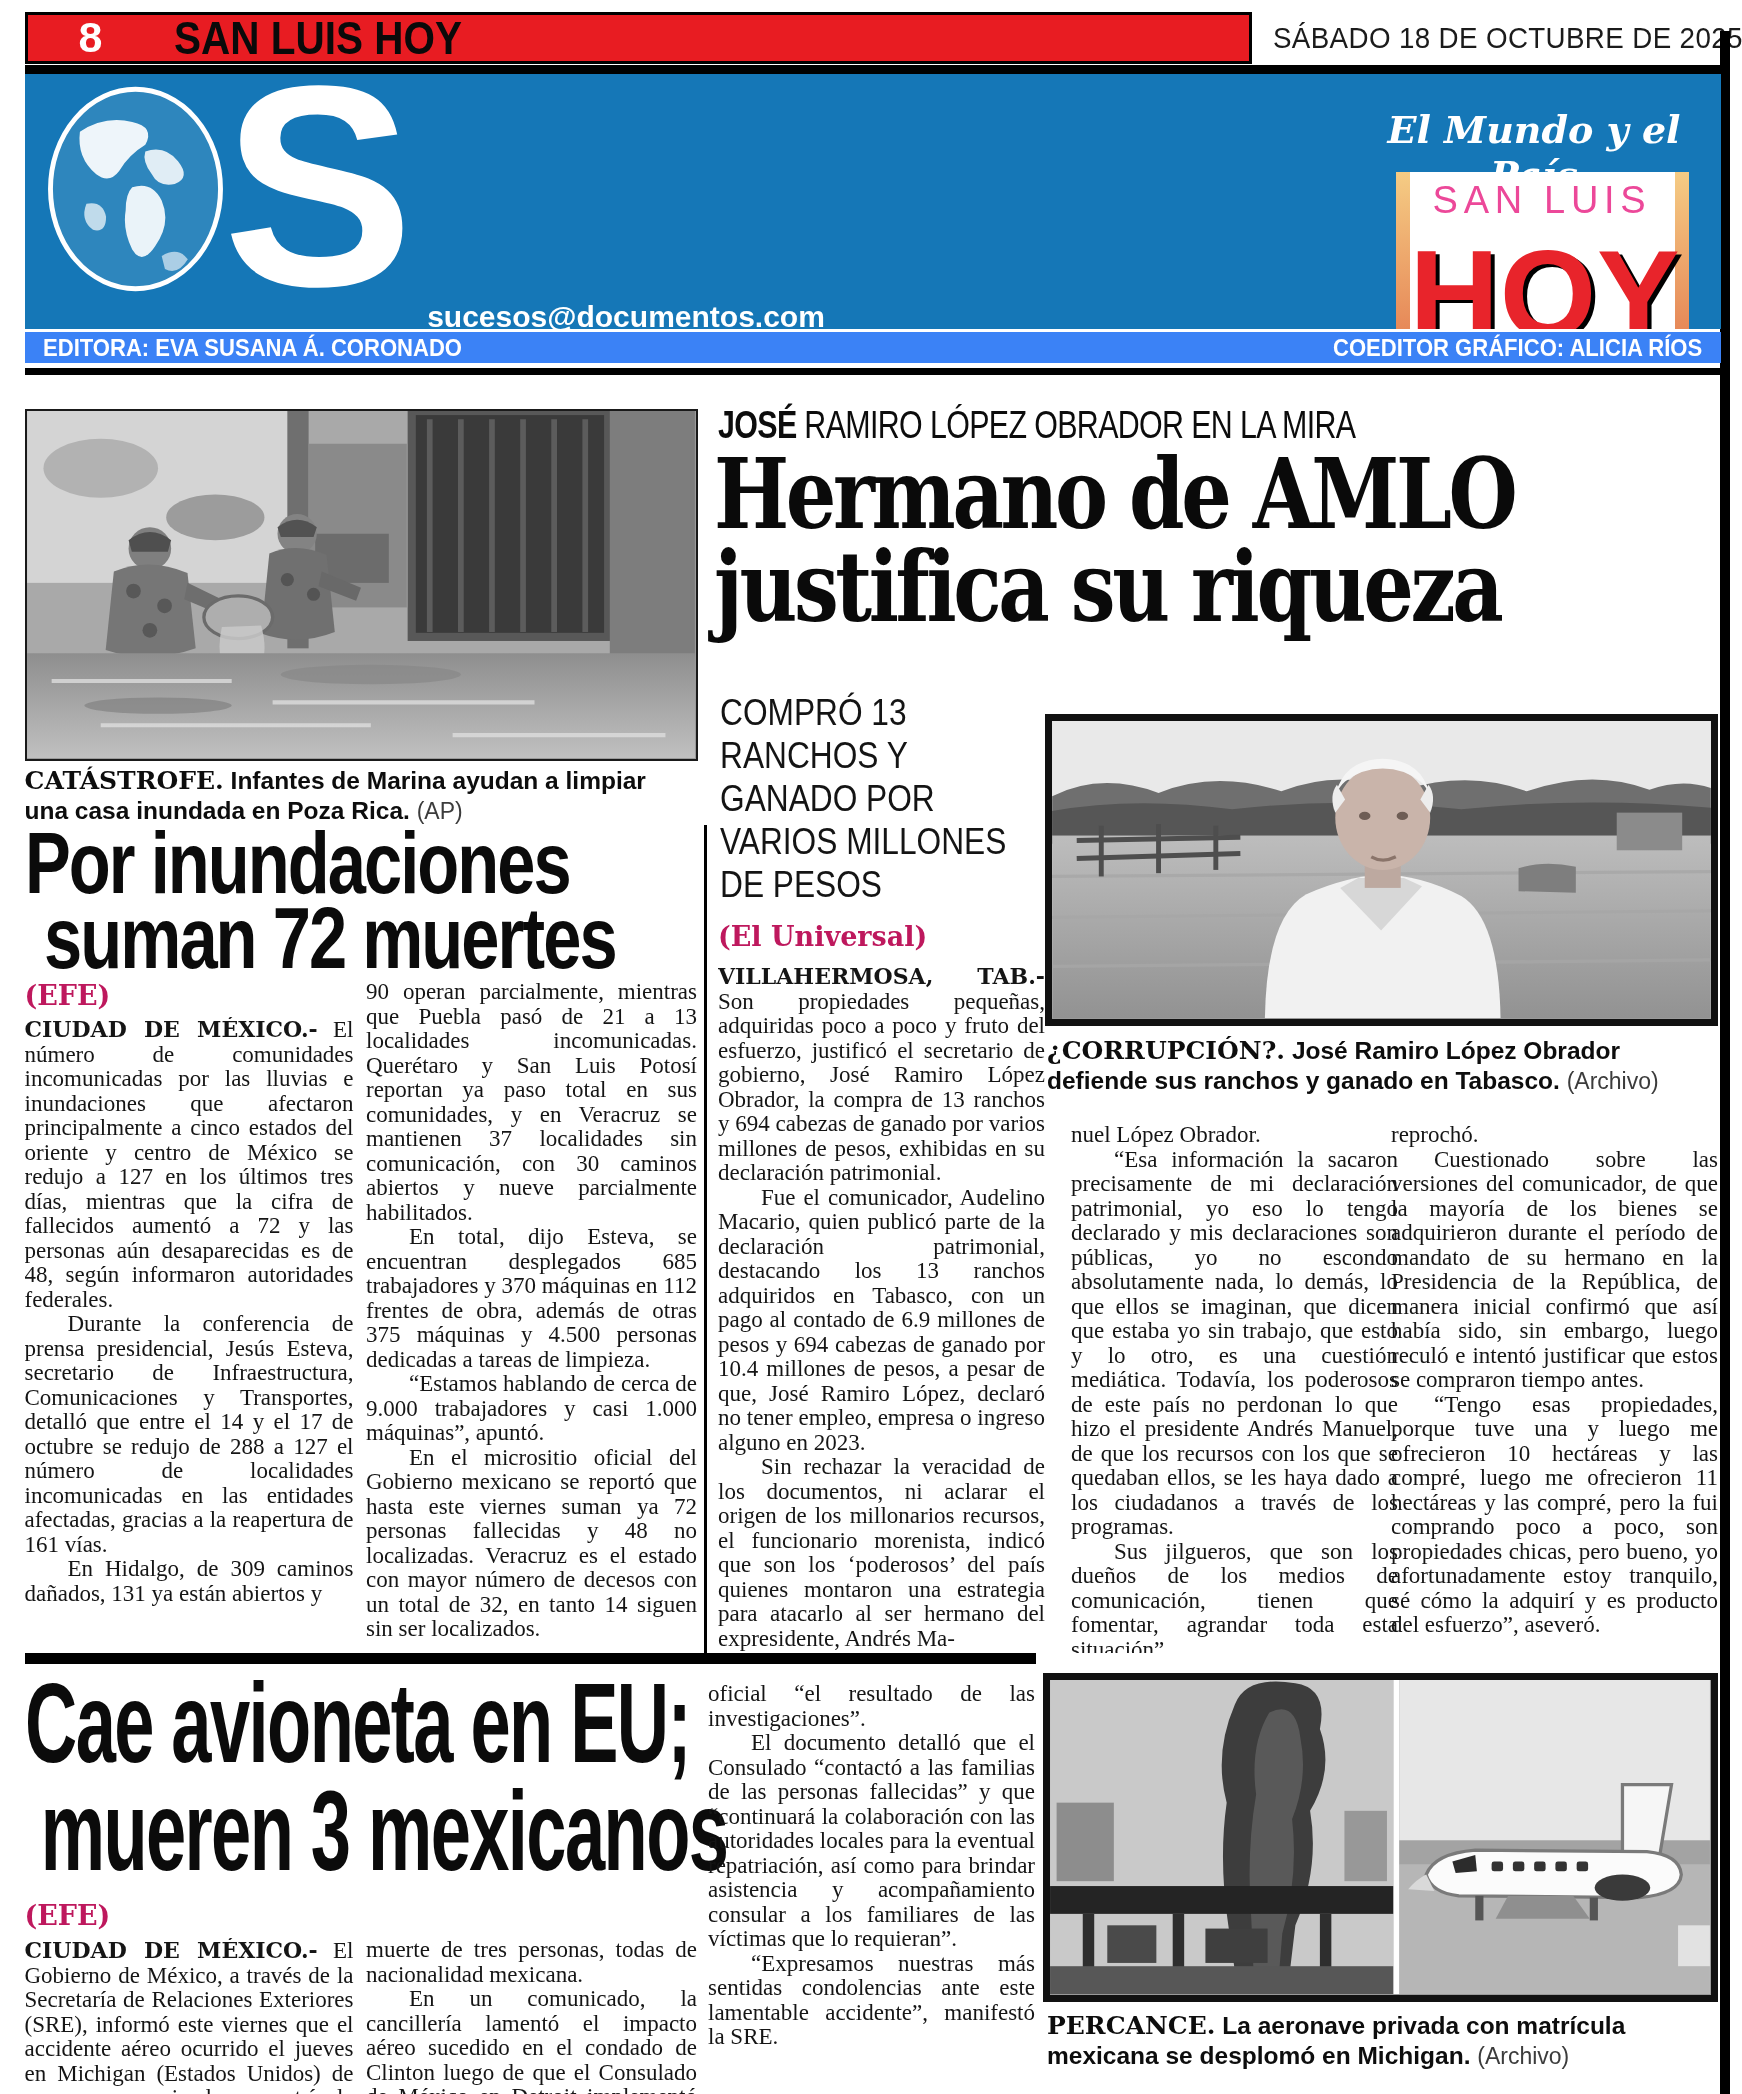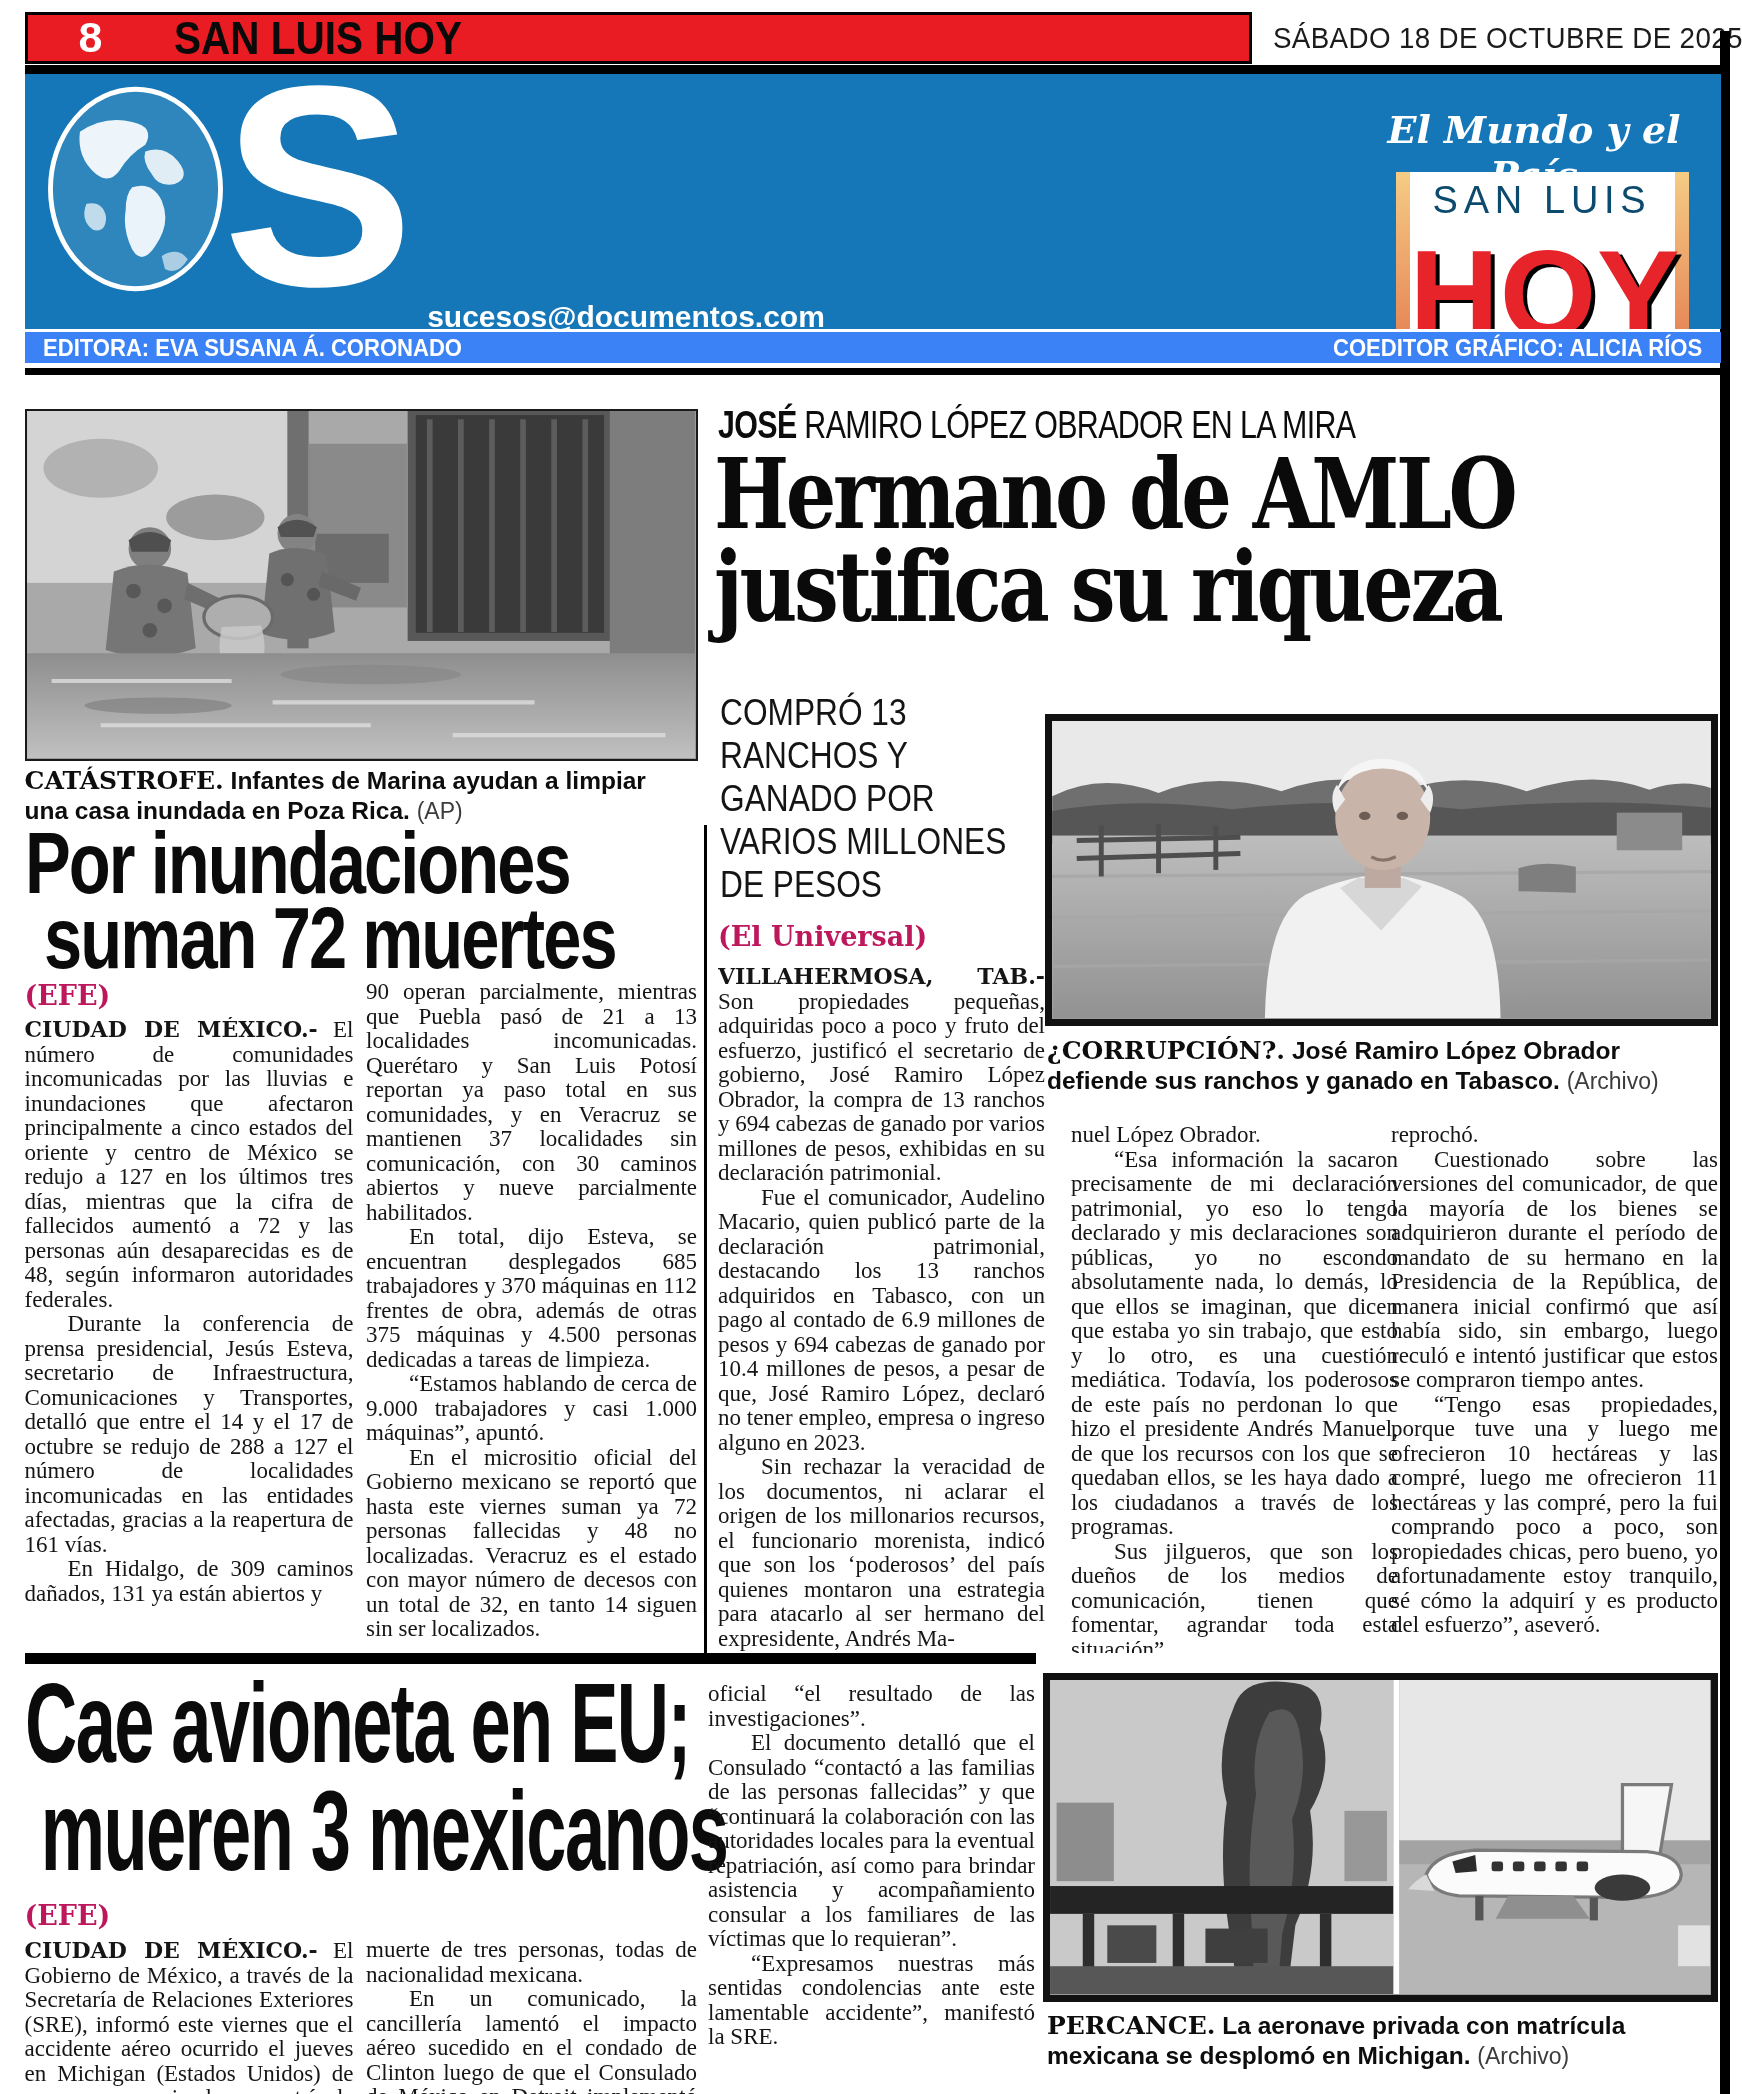--- a/index.html
+++ b/index.html
@@ -28,21 +28,21 @@
   .globe { width:177px; height:206px; margin:4.9px -1.6px 0 4.9px; }
   .email { position:absolute; left:0; top:226px; width:1203px; text-align:center;
            color:#fff; font:700 30px "Liberation Sans", sans-serif; }
   .tagline { position:absolute; left:1349px; top:33px; width:321px; text-align:center;
              color:#fff; font:italic 700 38px "DejaVu Serif", serif; }
   .logo-box { position:absolute; left:1371px; top:98px; width:293px; height:209px; background:#fff; }
   .logo-bar { position:absolute; top:0; width:14px; height:100%;
               background:linear-gradient(#f5cc84, #e2734a); }
   .logo-bar.left { left:0; } .logo-bar.right { right:0; }
   .logo-top { position:absolute; left:14px; right:14px; top:8.2px; text-align:center;
-              font:400 38px/41px "Liberation Sans", sans-serif; letter-spacing:5.7px; color:#0c4a6e; }
+              font:400 38px/41px "Liberation Sans", sans-serif; letter-spacing:5.7px; color:#ec4899; }
   .logo-main { position:absolute; left:14px; right:14px; top:61px; text-align:left;
                font:700 124px/123px "Liberation Sans", sans-serif; color:#e8242b;
                letter-spacing:0.8px; text-shadow:4.1px 2.5px 0 #000; }
 
   
   .editors-bar { left:24.5px; top:332px; width:1696px; height:31px; background:#3b82f6;
                  display:flex; align-items:center; justify-content:space-between; padding:0 18px; }
   .editor-txt { color:#fff; font:700 24.5px "Liberation Sans", sans-serif; }
   .editor-txt.l { transform:scaleX(0.9); transform-origin:left center; }
   .editor-txt.r { transform:scaleX(0.9); transform-origin:right center; }

